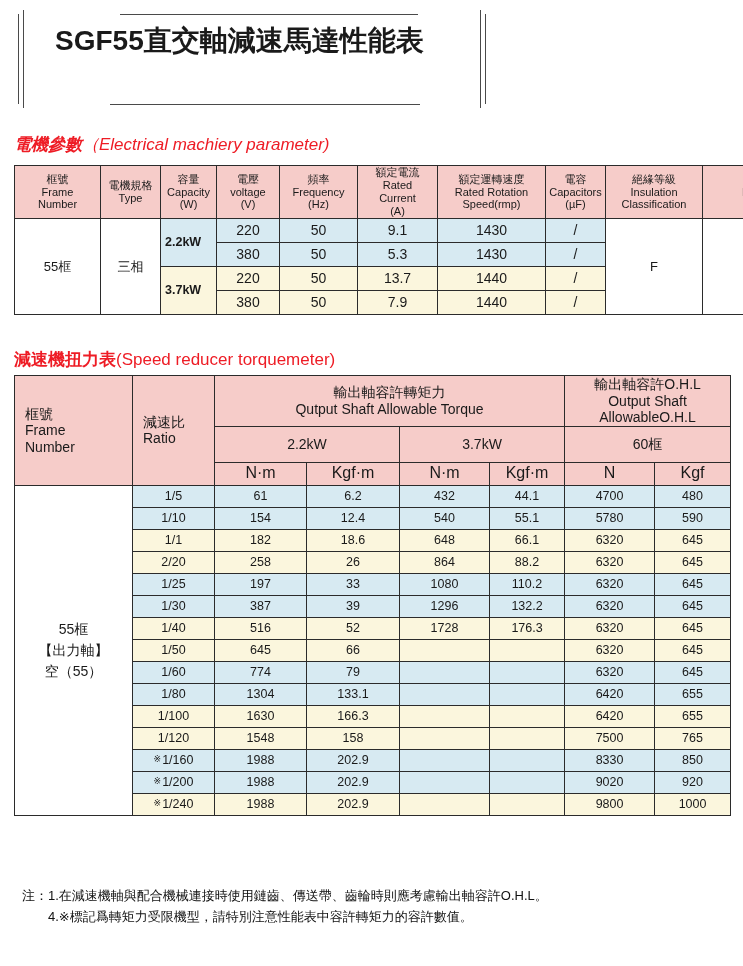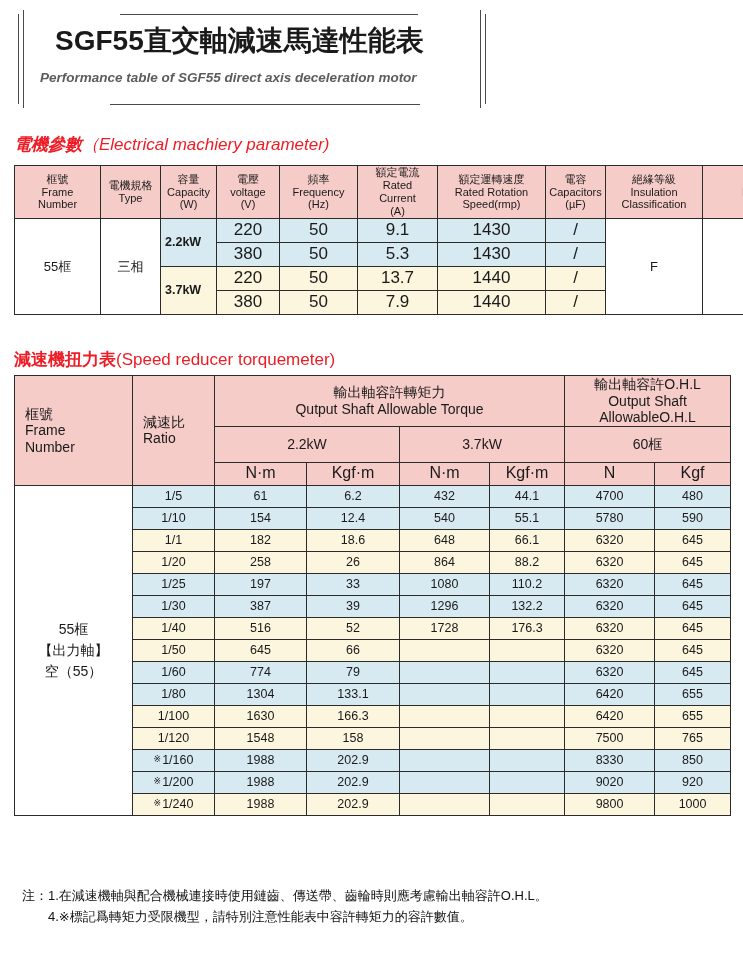--- a/index.html
+++ b/index.html
@@ -141,21 +141,21 @@
   #table-electrical {
     left: 14px;
     top: 165px;
     width: 716px;
   }
   #table-electrical .hdr {
     height: 52px;
   }
   #table-electrical td.data {
     height: 23px;
-    font-size: 17px;
+    font-size: 14px;
   }
   #table-electrical td.kw {
     font-size: 12.5px;
     font-weight: bold;
     text-align: left;
     padding-left: 4px;
   }
   #table-electrical td.framecell,
   #table-electrical td.typecell,
   #table-electrical td.insul,
@@ -227,21 +227,20 @@
   }
 </style>
 </head>
 <body>
 
 <div class="title-block">
   <div class="title-rule-top"></div>
   <div class="title-frame"></div>
   <div class="title-rule-bottom"></div>
   <div class="title-main">SGF55直交軸減速馬達性能表</div>
-  <div class="title-sub">Performance table of SGF55 direct axis deceleration motor</div>
 </div>
 
 <div class="section-head" id="heading-electrical">
   <span>電機參數</span><span class="en">（Electrical machiery parameter)</span>
 </div>
 
 <table class="spec" id="table-electrical">
   <colgroup>
     <col style="width:86px">
       <col style="width:60px">
@@ -423,21 +422,21 @@
       <tr>
         <td class="body cream ratio">1/1</td>
         <td class="body cream">182</td>
         <td class="body cream">18.6</td>
         <td class="body cream">648</td>
         <td class="body cream">66.1</td>
         <td class="body cream">6320</td>
         <td class="body cream">645</td>
       </tr>
       <tr>
-        <td class="body cream ratio">1/20</td>
+        <td class="body cream ratio">2/20</td>
         <td class="body cream">258</td>
         <td class="body cream">26</td>
         <td class="body cream">864</td>
         <td class="body cream">88.2</td>
         <td class="body cream">6320</td>
         <td class="body cream">645</td>
       </tr>
       <tr>
         <td class="body blue ratio">1/25</td>
         <td class="body blue">197</td>

